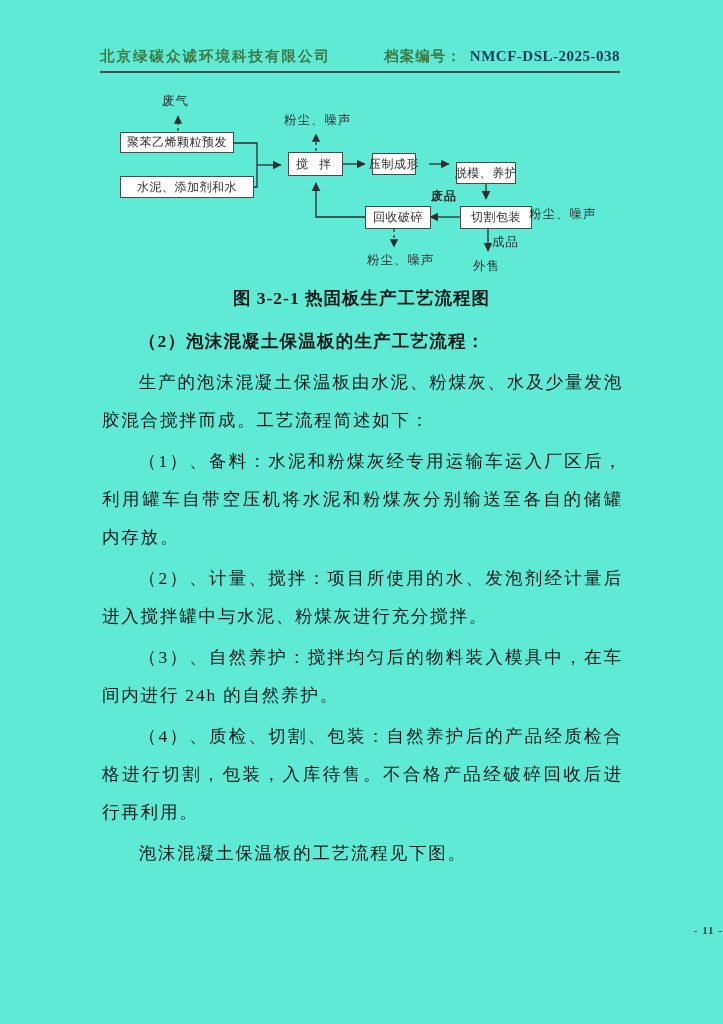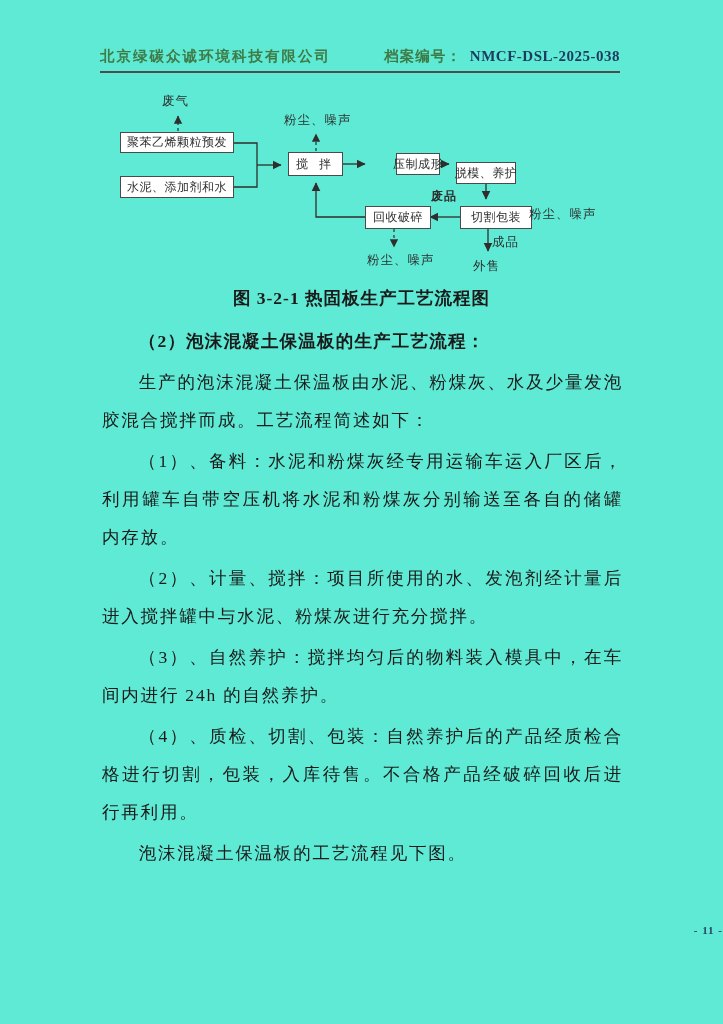--- a/index.html
+++ b/index.html
@@ -43,23 +43,23 @@
   .flow-layer{position:absolute;left:0;top:0;width:723px;height:290px;}
   .flow-svg{position:absolute;left:0;top:0;pointer-events:none;}
   .fbox{
     position:absolute;
     border:1px solid #4a4a4a;background:#fff;
     display:flex;align-items:center;justify-content:center;
     font-size:12px;color:var(--flow-ink);letter-spacing:0.5px;
     box-sizing:border-box;white-space:nowrap;
   }
   .fb-eps    {left:120px;top:132px;width:114px;height:21px;}
-  .fb-cement {left:120px;top:176px;width:114px;height:22px;}
+  .fb-cement {left:120px;top:176px;width:134px;height:22px;}
   .fb-mix    {left:288px;top:152px;width:55px; height:24px;letter-spacing:4px;}
-  .fb-press  {left:372px;top:153px;width:44px; height:22px;margin-left:24px;}
+  .fb-press  {left:372px;top:153px;width:44px; height:22px;}
   .fb-demold {left:456px;top:162px;width:60px; height:22px;}
   .fb-cut    {left:460px;top:206px;width:72px; height:23px;}
   .fb-recycle{left:365px;top:206px;width:66px; height:23px;}
   .flabel{
     position:absolute;font-size:12.5px;color:var(--flow-ink);
     letter-spacing:1px;white-space:nowrap;
   }
   .fl-wastegas   {left:162px;top:93px;}
   .fl-dusttop    {left:284px;top:112px;}
   .fl-wasteprod  {left:431px;top:188px;font-size:12px;font-weight:bold;}

